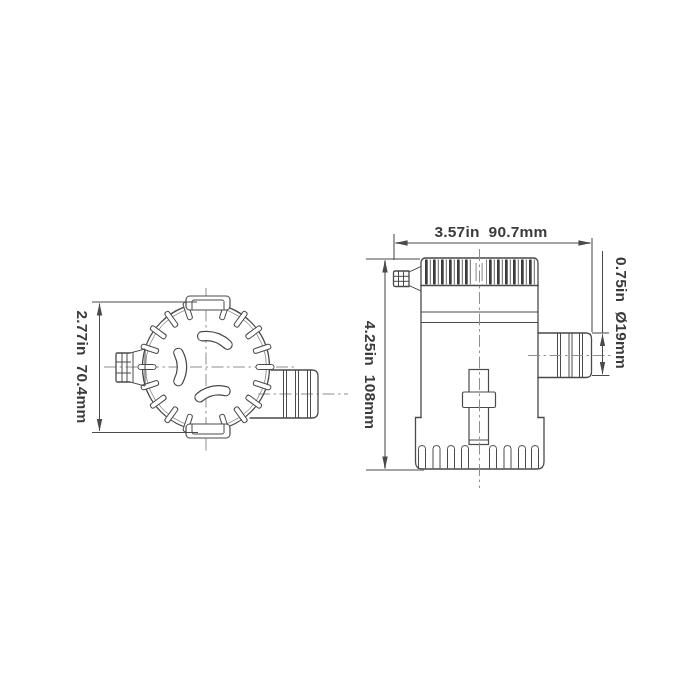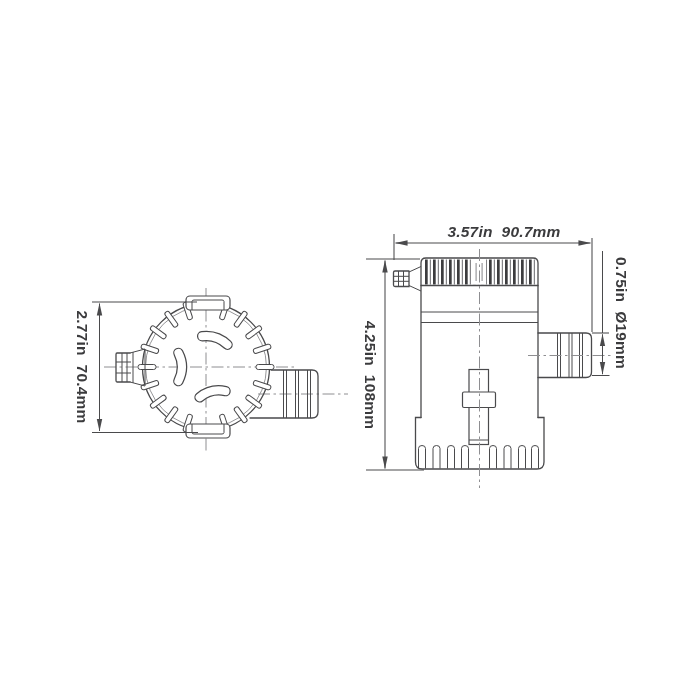--- a/index.html
+++ b/index.html
@@ -13,21 +13,21 @@
   .ln-lt{stroke:#8a8a8d;stroke-width:0.9;fill:none;}
   .cl{stroke:var(--centerline,#8e8e91);stroke-width:1;fill:none;stroke-dasharray:12 3.5 2.5 3.5;}
   .dim{stroke:var(--line,#4a4a4c);stroke-width:1.05;fill:none;}
   .slot-o{stroke:var(--line,#4a4a4c);stroke-width:10.5;fill:none;stroke-linecap:round;}
   .slot-i{stroke:#ffffff;stroke-width:8;fill:none;stroke-linecap:round;}
   .whitefill{fill:#ffffff;stroke:var(--line,#4a4a4c);stroke-width:1.2;}
   .dim-label{
     position:absolute;display:flex;gap:9px;white-space:nowrap;
     font-size:15.5px;font-weight:600;letter-spacing:.2px;color:var(--text,#3b3b3d);
   }
-  #lbl-top  {left:504px;top:232px;transform:translate(-50%,-50%);font-style:italic;}
+  #lbl-top  {left:491px;top:232px;transform:translate(-50%,-50%);}
   #lbl-left {left:82px; top:367px;transform:translate(-50%,-50%) rotate(90deg);}
   #lbl-mid  {left:370px;top:375px;transform:translate(-50%,-50%) rotate(90deg);}
   #lbl-right{left:621px;top:313px;transform:translate(-50%,-50%) rotate(90deg);}
 </style>
 </head>
 <body>
 
 <div id="stage">
 
   <svg id="drawing" width="700" height="700" viewBox="0 0 700 700">

